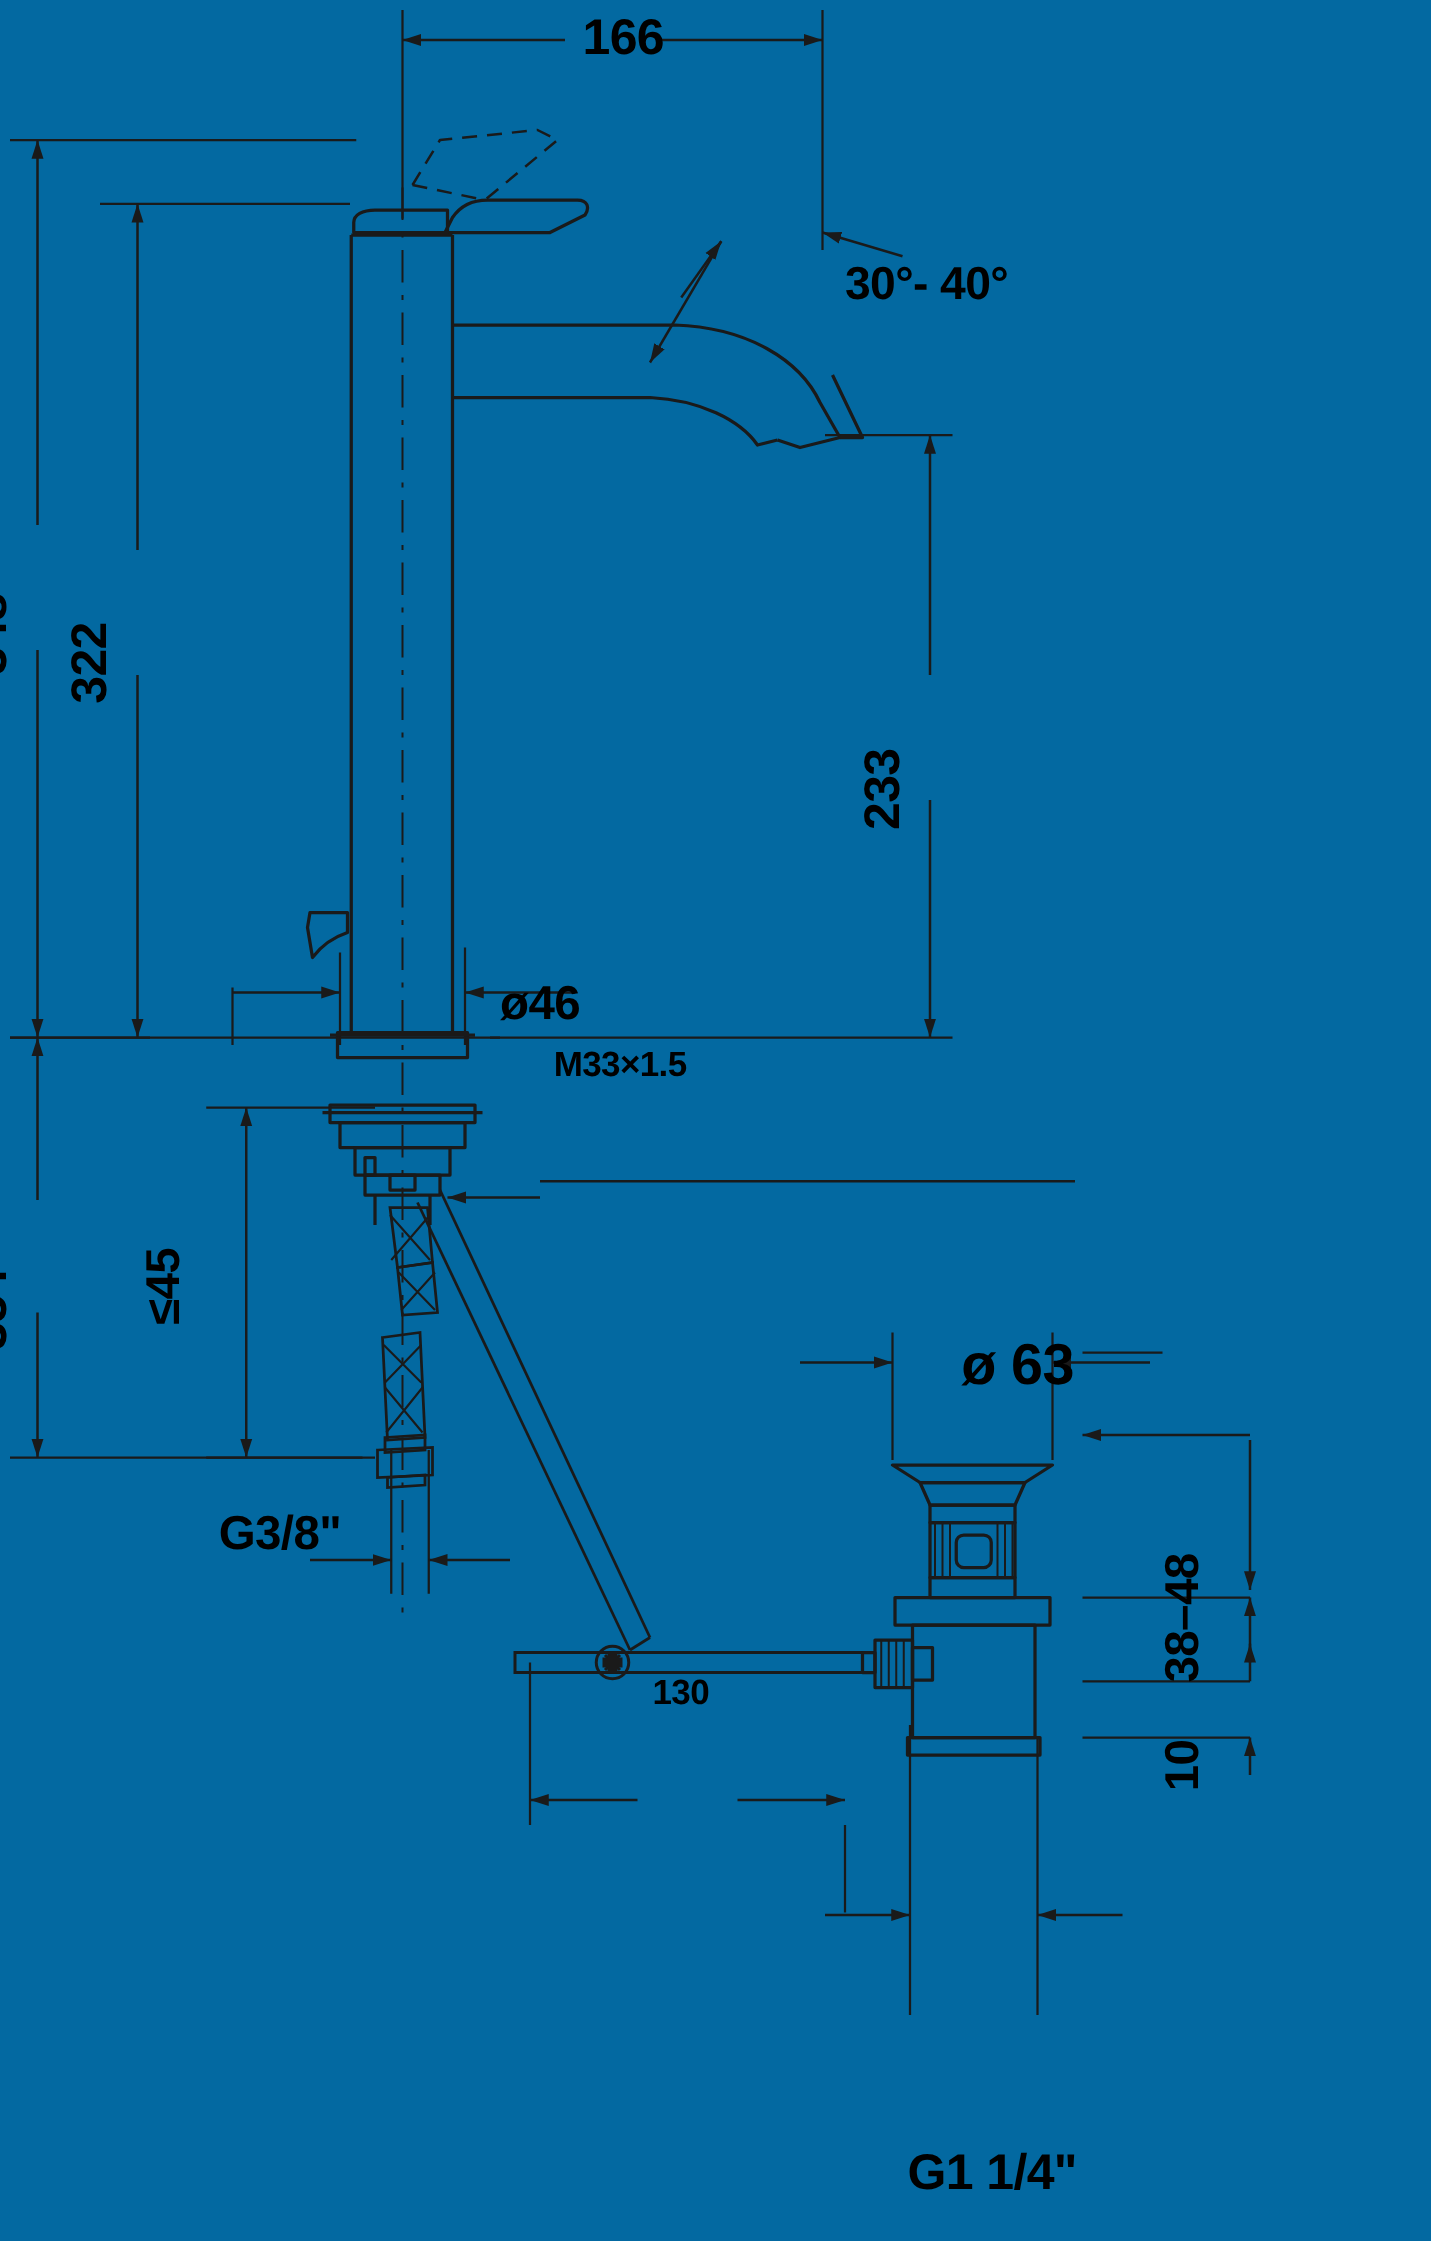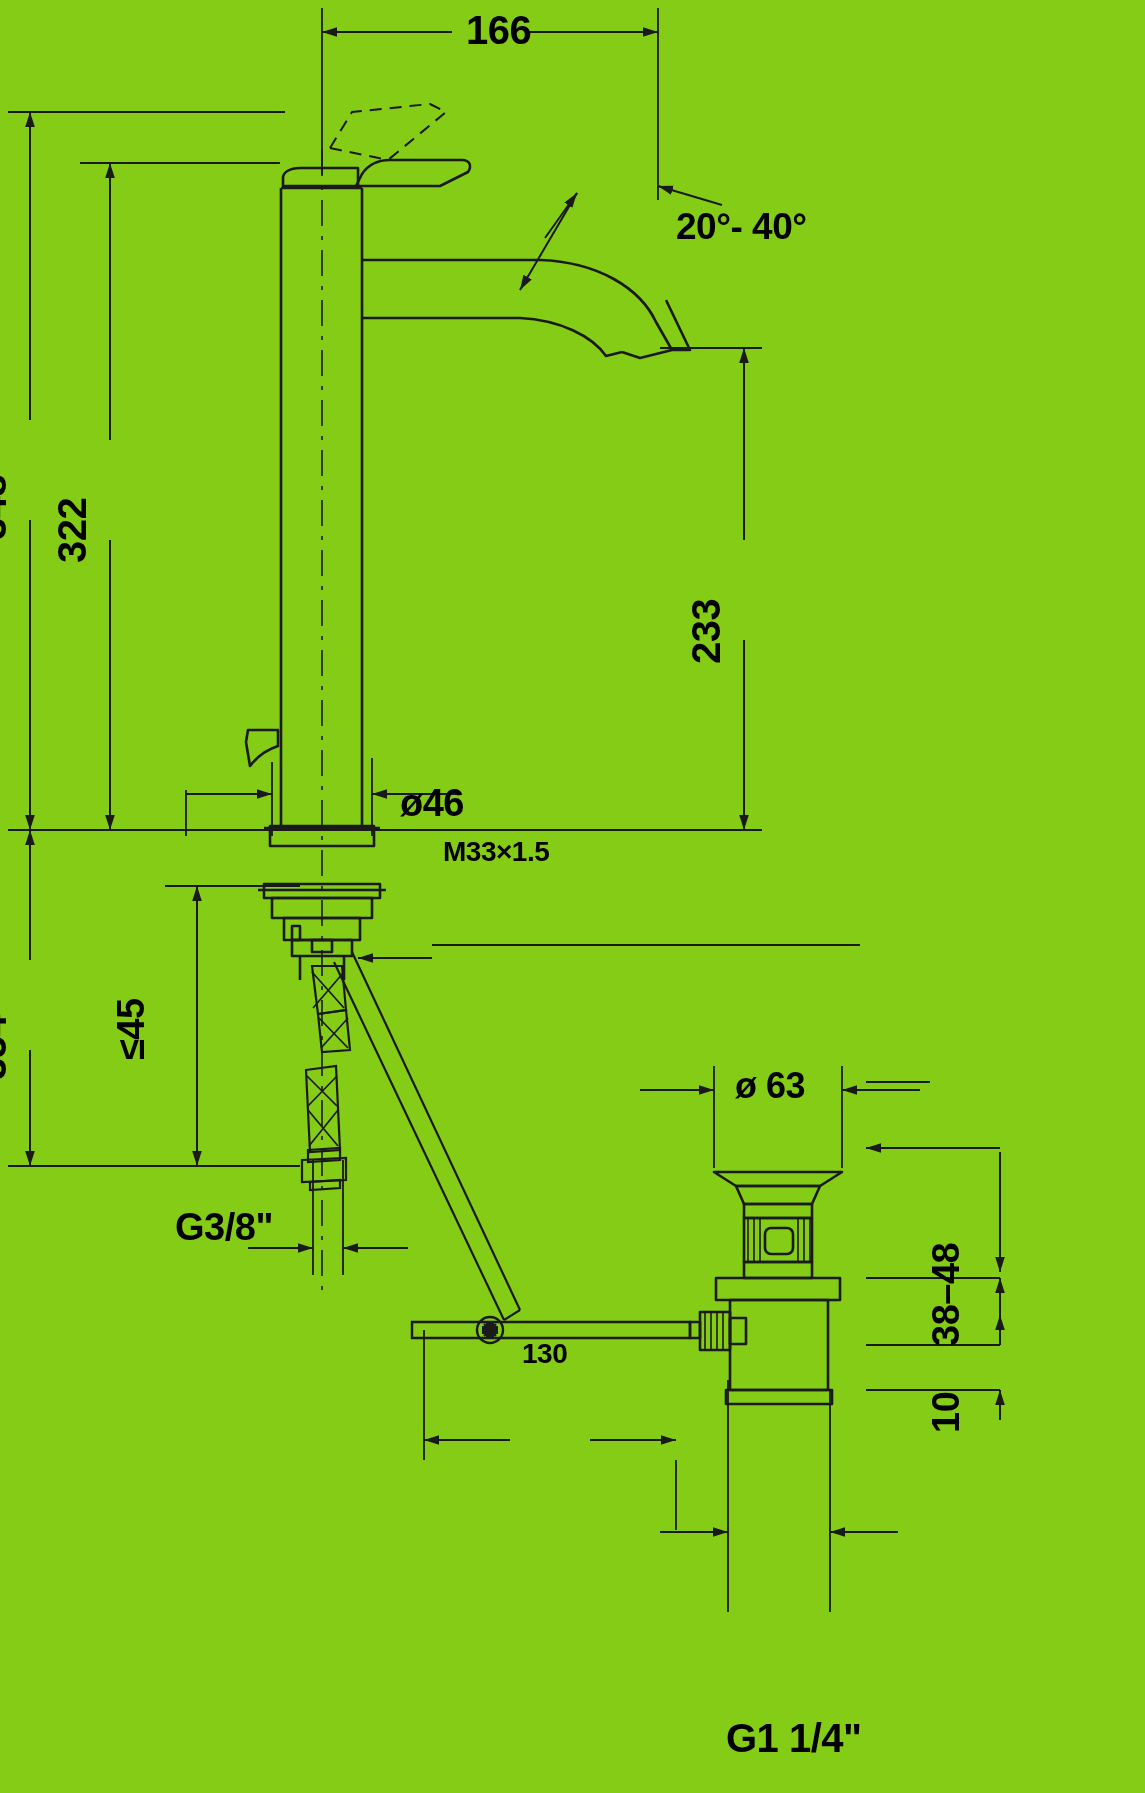--- a/index.html
+++ b/index.html
@@ -1,17 +1,17 @@
 <!DOCTYPE html>
 <html><head>
 <meta charset="utf-8">
 <style>
   html,body{margin:0;padding:0;background:#ffffff;}
   body{font-family:"Liberation Sans",sans-serif;}
-  #stage{position:relative;width:1145px;height:1793px;background:#84cc16;overflow:hidden;}
+  #stage{position:relative;width:1145px;height:1793px;background:#0369a1;overflow:hidden;}
   #stage svg{position:absolute;left:0;top:0;}
   .lbl{position:absolute;font-family:"Liberation Sans",sans-serif;font-weight:bold;color:#000;
        white-space:nowrap;line-height:1;letter-spacing:-0.5px;}
   .rot{transform-origin:left bottom;transform:rotate(-90deg);}
 </style>
 </head>
 <body>
 
 <div id="stage">
 
@@ -231,39 +231,39 @@
         <line x1="723" y1="1312" x2="723" y2="1350"></line>
       </g>
       <path d="M730,1318 L746,1318 L746,1344 L730,1344 Z"></path>
     </g>
 
   </g>
 </svg>
 
 <div class="lbl" style="left:466px;top:10px;font-size:40px;">166</div>
 
-<div class="lbl" style="left:676px;top:208px;font-size:37px;">20°- 40°</div>
+<div class="lbl" style="left:676px;top:208px;font-size:37px;">30°- 40°</div>
 
 <div class="lbl rot" style="left:12px;top:500px;font-size:40px;">348</div>
 
 <div class="lbl rot" style="left:92px;top:523px;font-size:40px;">322</div>
 
 <div class="lbl rot" style="left:726px;top:624px;font-size:40px;">233</div>
 
 <div class="lbl" style="left:400px;top:752px;font-size:38px;margin-top:32px;">ø46</div>
 
 <div class="lbl" style="left:443px;top:838px;font-size:28px;">M33×1.5</div>
 
 <div class="lbl rot" style="left:150px;top:1022px;font-size:38px;">≤45</div>
 
 <div class="lbl rot" style="left:12px;top:1040px;font-size:40px;">354</div>
 
 <div class="lbl" style="left:175px;top:1208px;font-size:38px;">G3/8"</div>
 
-<div class="lbl" style="left:735px;top:1068px;font-size:36px;text-align:right;">ø 63</div>
+<div class="lbl" style="left:769px;top:1068px;font-size:46px;text-align:right;">ø 63</div>
 
 <div class="lbl rot" style="left:965px;top:1308px;font-size:38px;">38–48</div>
 
 <div class="lbl rot" style="left:965px;top:1395px;font-size:38px;">10</div>
 
 <div class="lbl" style="left:522px;top:1340px;font-size:28px;">130</div>
 
 <div class="lbl" style="left:726px;top:1718px;font-size:40px;">G1 1/4"</div>
 
 </div>

